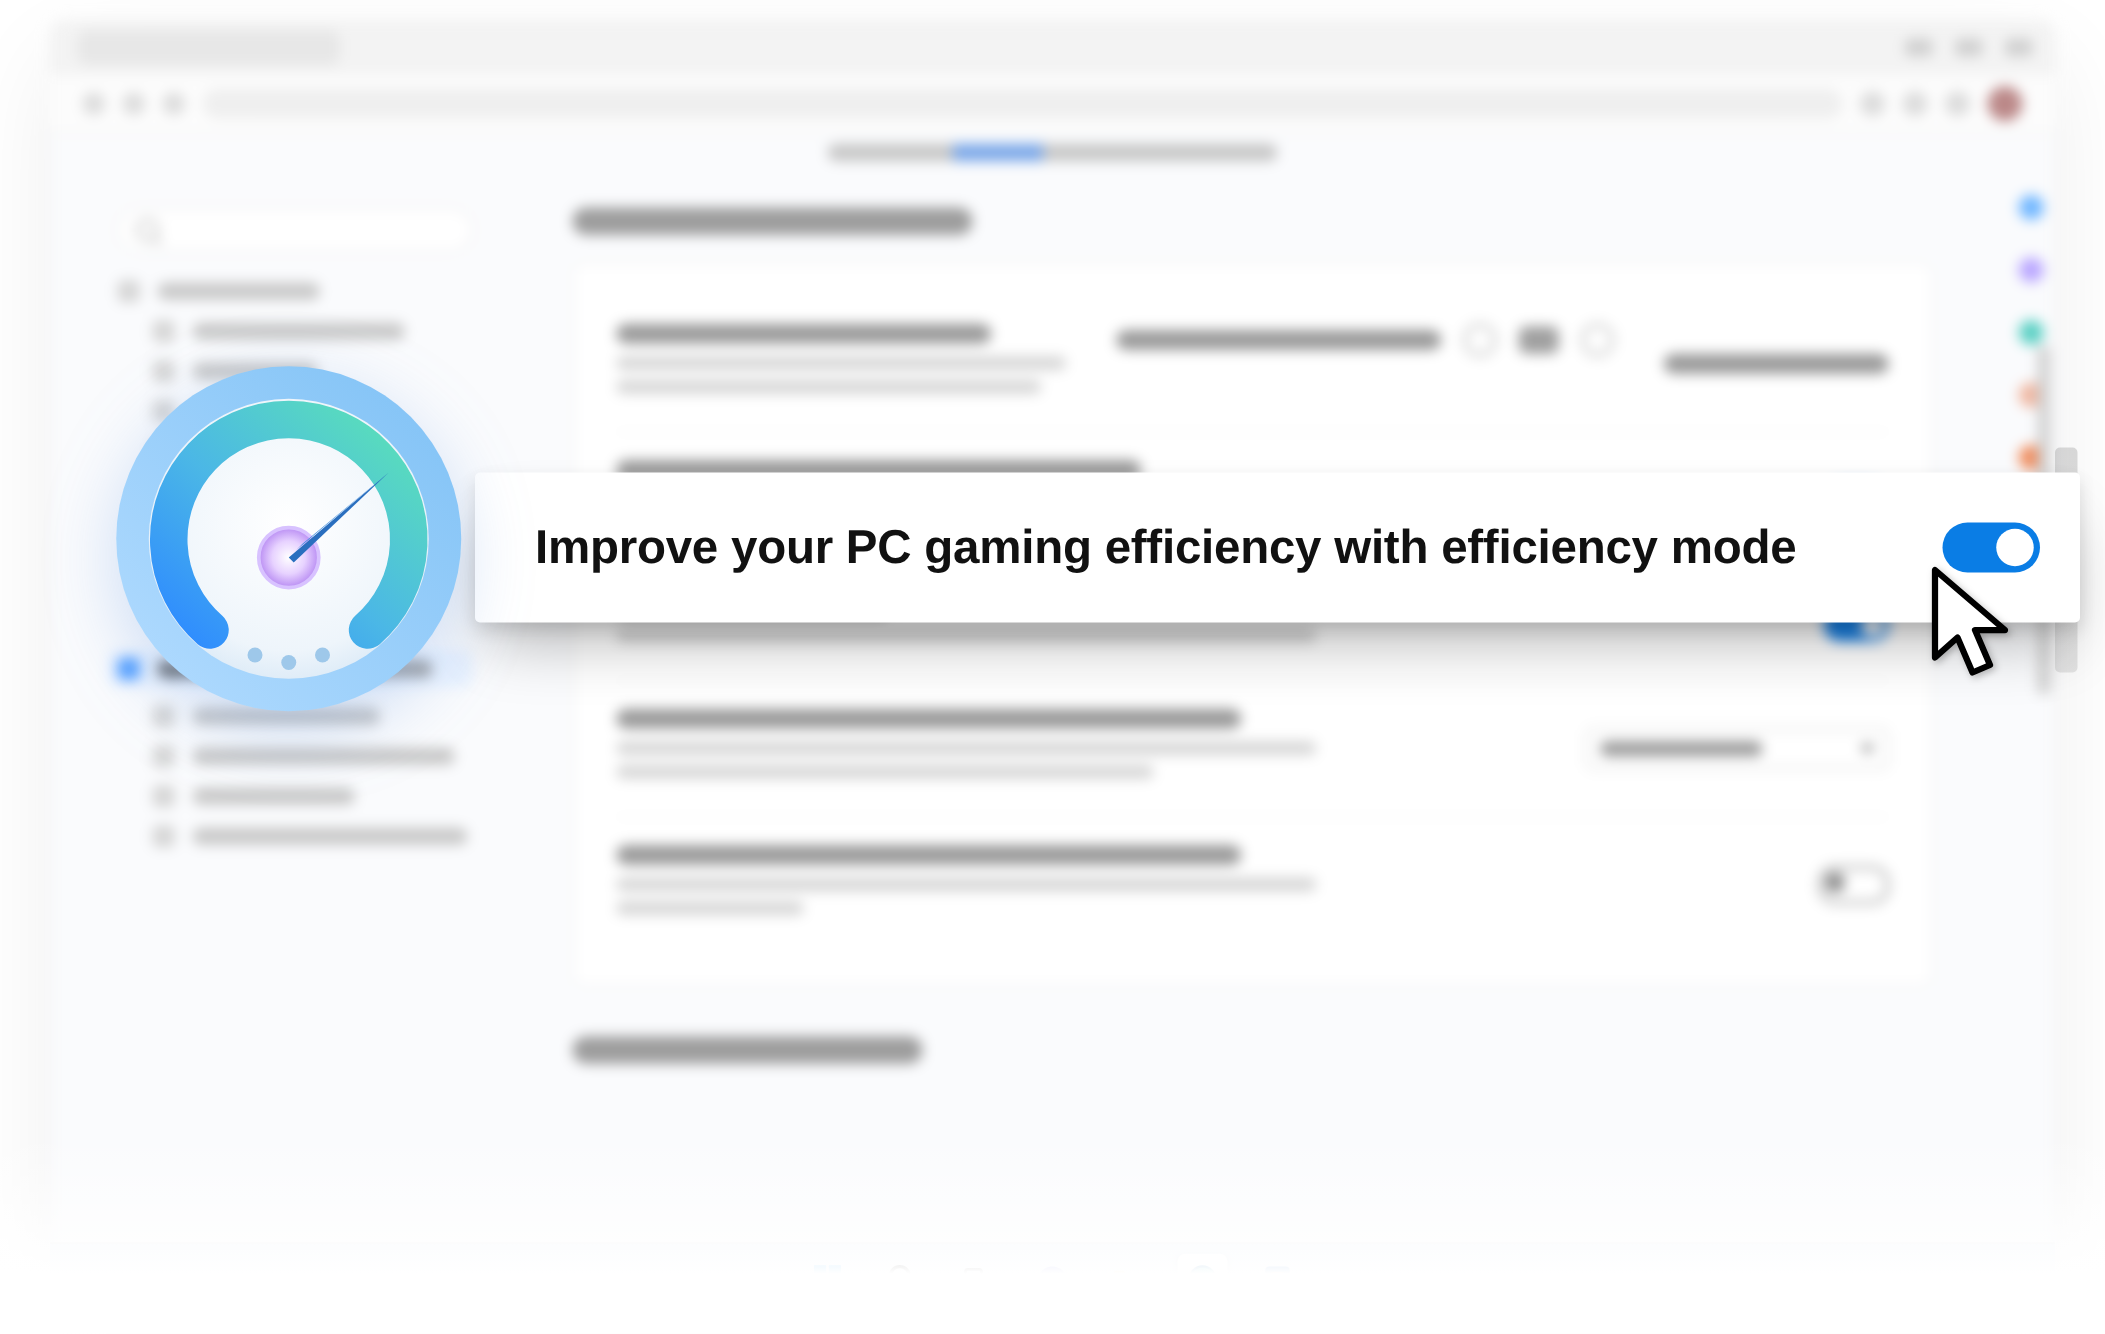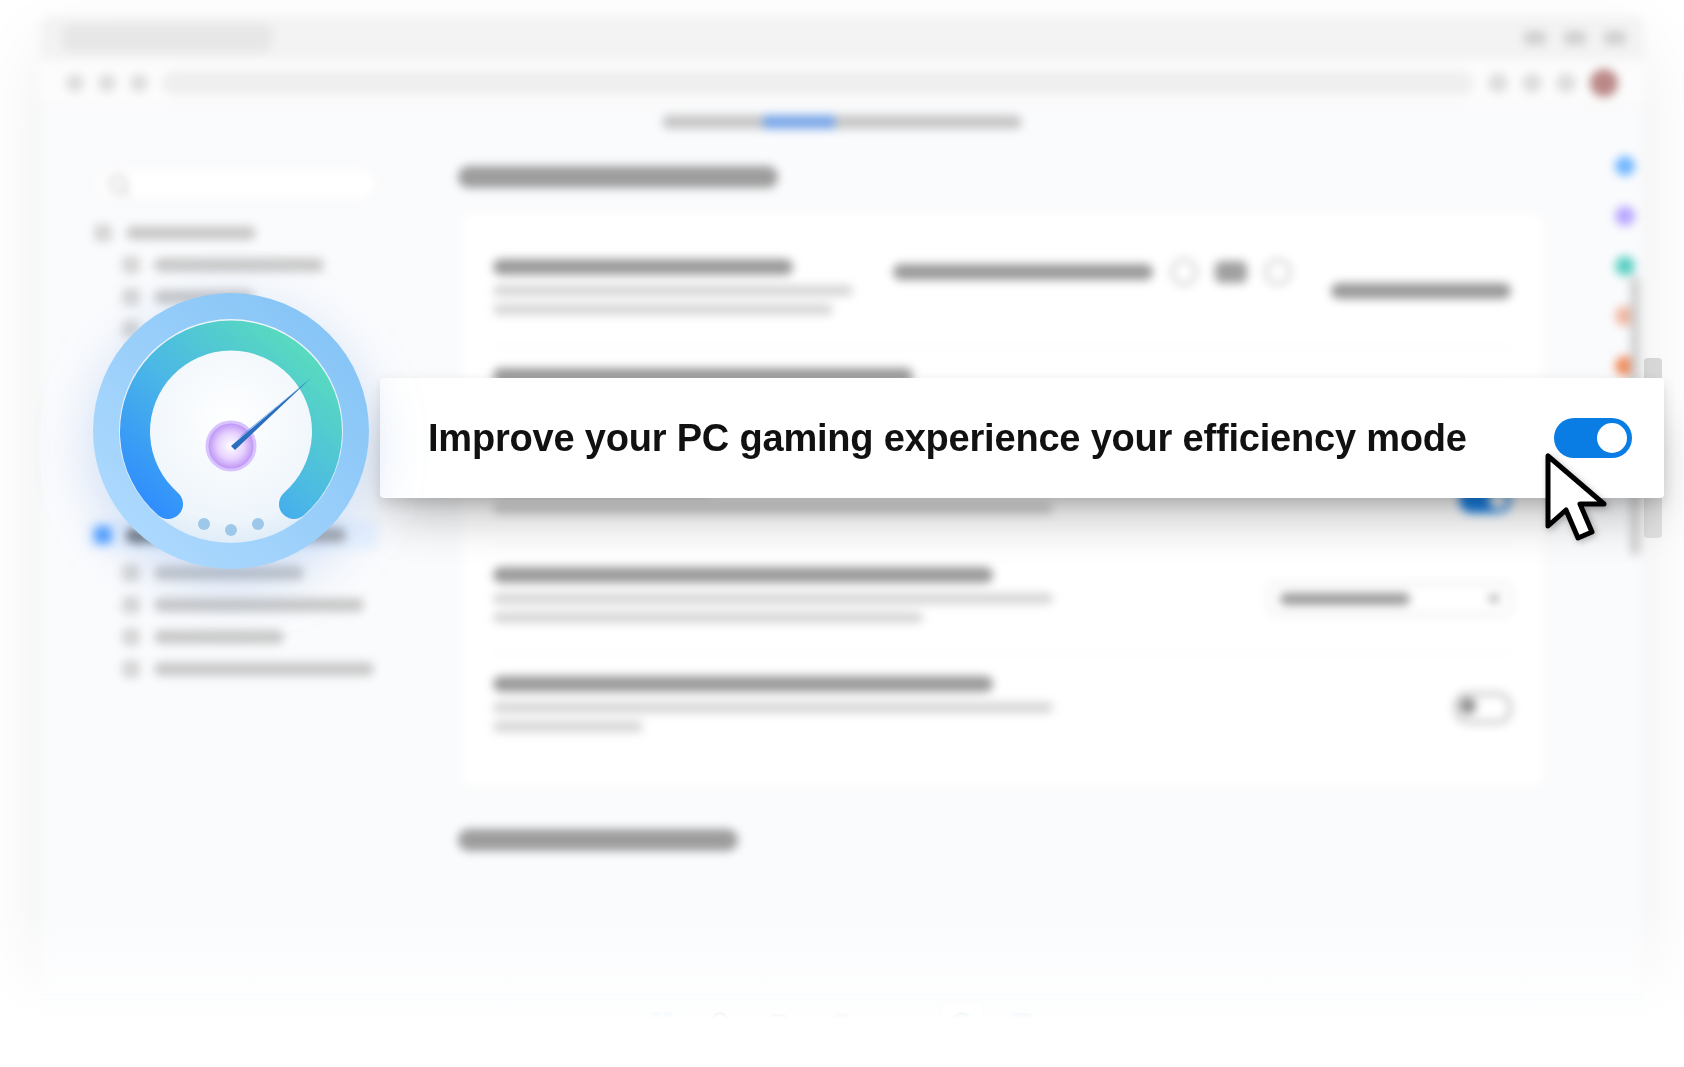--- a/index.html
+++ b/index.html
@@ -288,21 +288,21 @@
       <div style="background:#f08a5a"></div>
     </div>
     <div class="scrollbar"></div>
   </div>
 </div>
 
 <div class="bottomfade"></div>
 <div class="strip-edge"></div>
 
 <div class="focus-strip">
-  <div class="focus-label">Improve your PC gaming experience your efficiency mode</div>
+  <div class="focus-label">Improve your PC gaming efficiency with efficiency mode</div>
   <div class="focus-toggle"></div>
 </div>
 
 <div class="gauge-wrap">
   <svg viewBox="0 0 290 290">
     <defs>
       <radialGradient id="disc" cx="50%" cy="45%" r="60%">
         <stop offset="0%" stop-color="#ffffff"></stop>
         <stop offset="75%" stop-color="#eef5fb"></stop>
         <stop offset="100%" stop-color="#d8e8f6"></stop>

